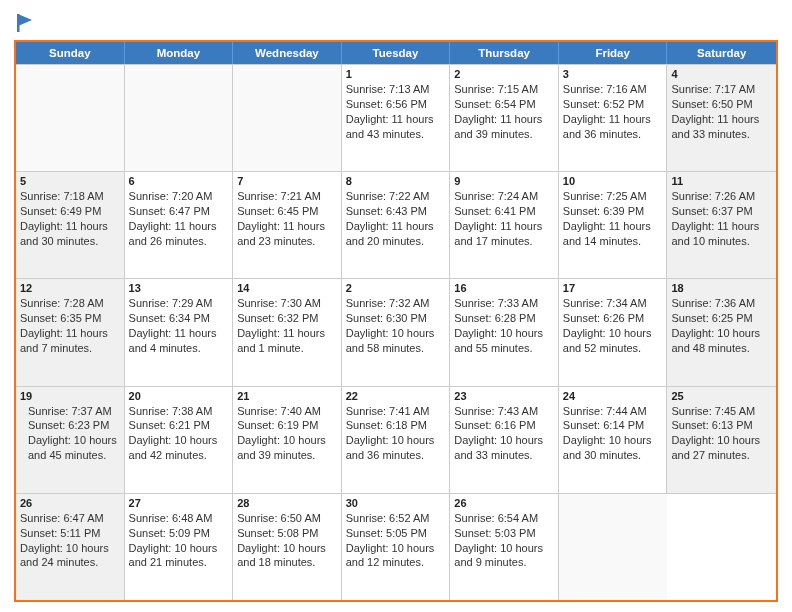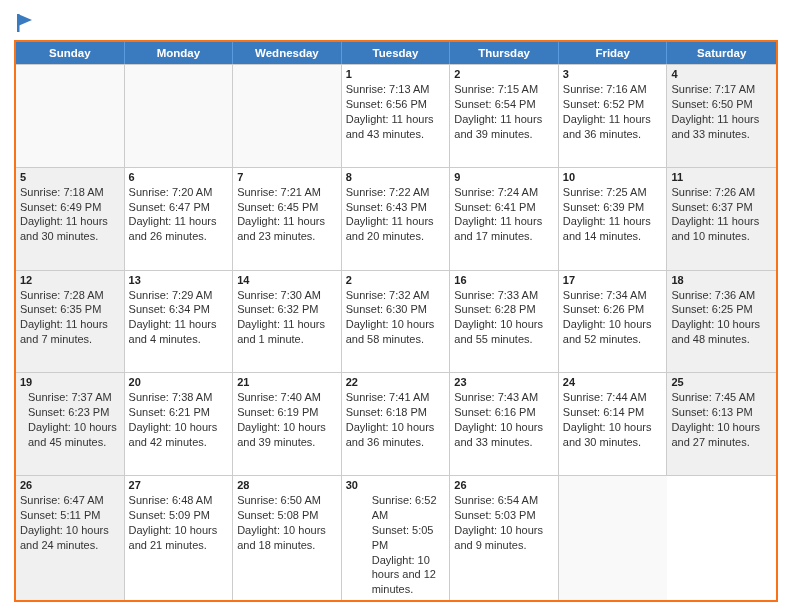--- a/index.html
+++ b/index.html
@@ -326,21 +326,21 @@
 Daylight: 10 hours and 21 minutes.</div>
           </div>
           <div class="cal-cell">
             <span class="day-number">28</span>
             <div class="cell-text" style="white-space: pre-line;">Sunrise: 6:50 AM
 Sunset: 5:08 PM
 Daylight: 10 hours and 18 minutes.</div>
           </div>
           <div class="cal-cell">
             <span class="day-number">30</span>
-            <div class="cell-text" style="white-space: pre-line; margin-left: 26px;">Sunrise: 6:52 AM
+            <div class="cell-text" style="white-space: pre-line;">Sunrise: 6:52 AM
 Sunset: 5:05 PM
 Daylight: 10 hours and 12 minutes.</div>
           </div>
           <div class="cal-cell">
             <span class="day-number">26</span>
             <div class="cell-text" style="white-space: pre-line;">Sunrise: 6:54 AM
 Sunset: 5:03 PM
 Daylight: 10 hours and 9 minutes.</div>
           </div>
           <div class="cal-cell empty"></div>

